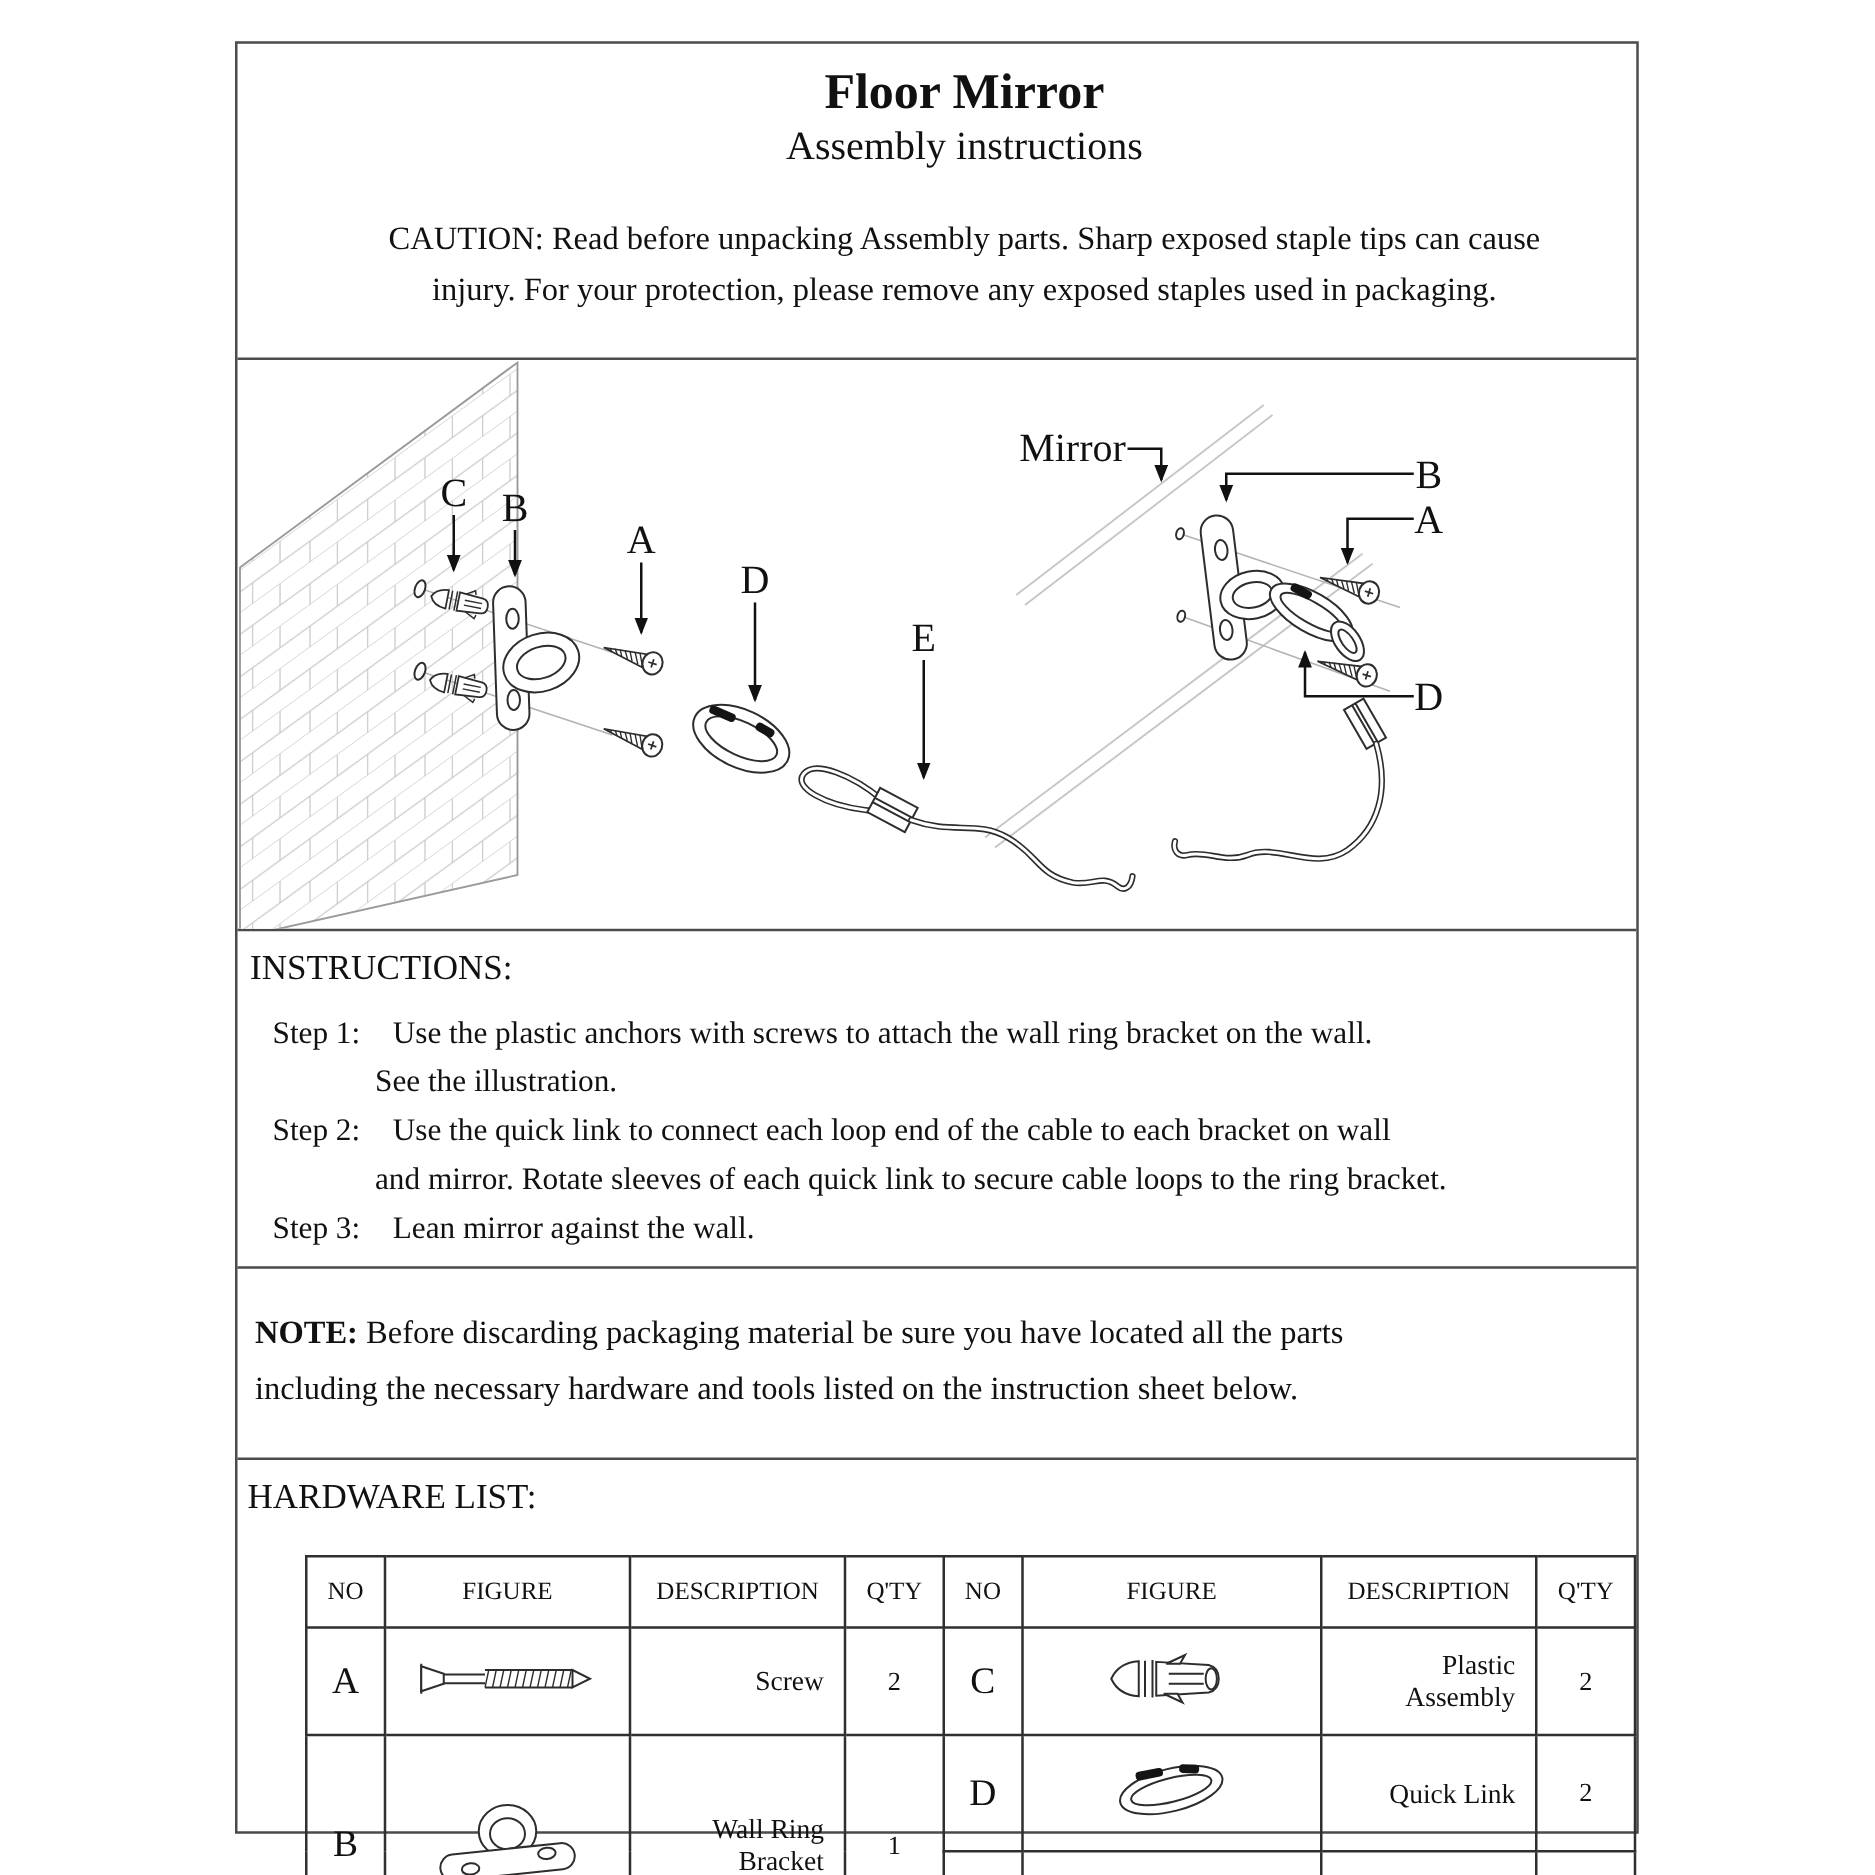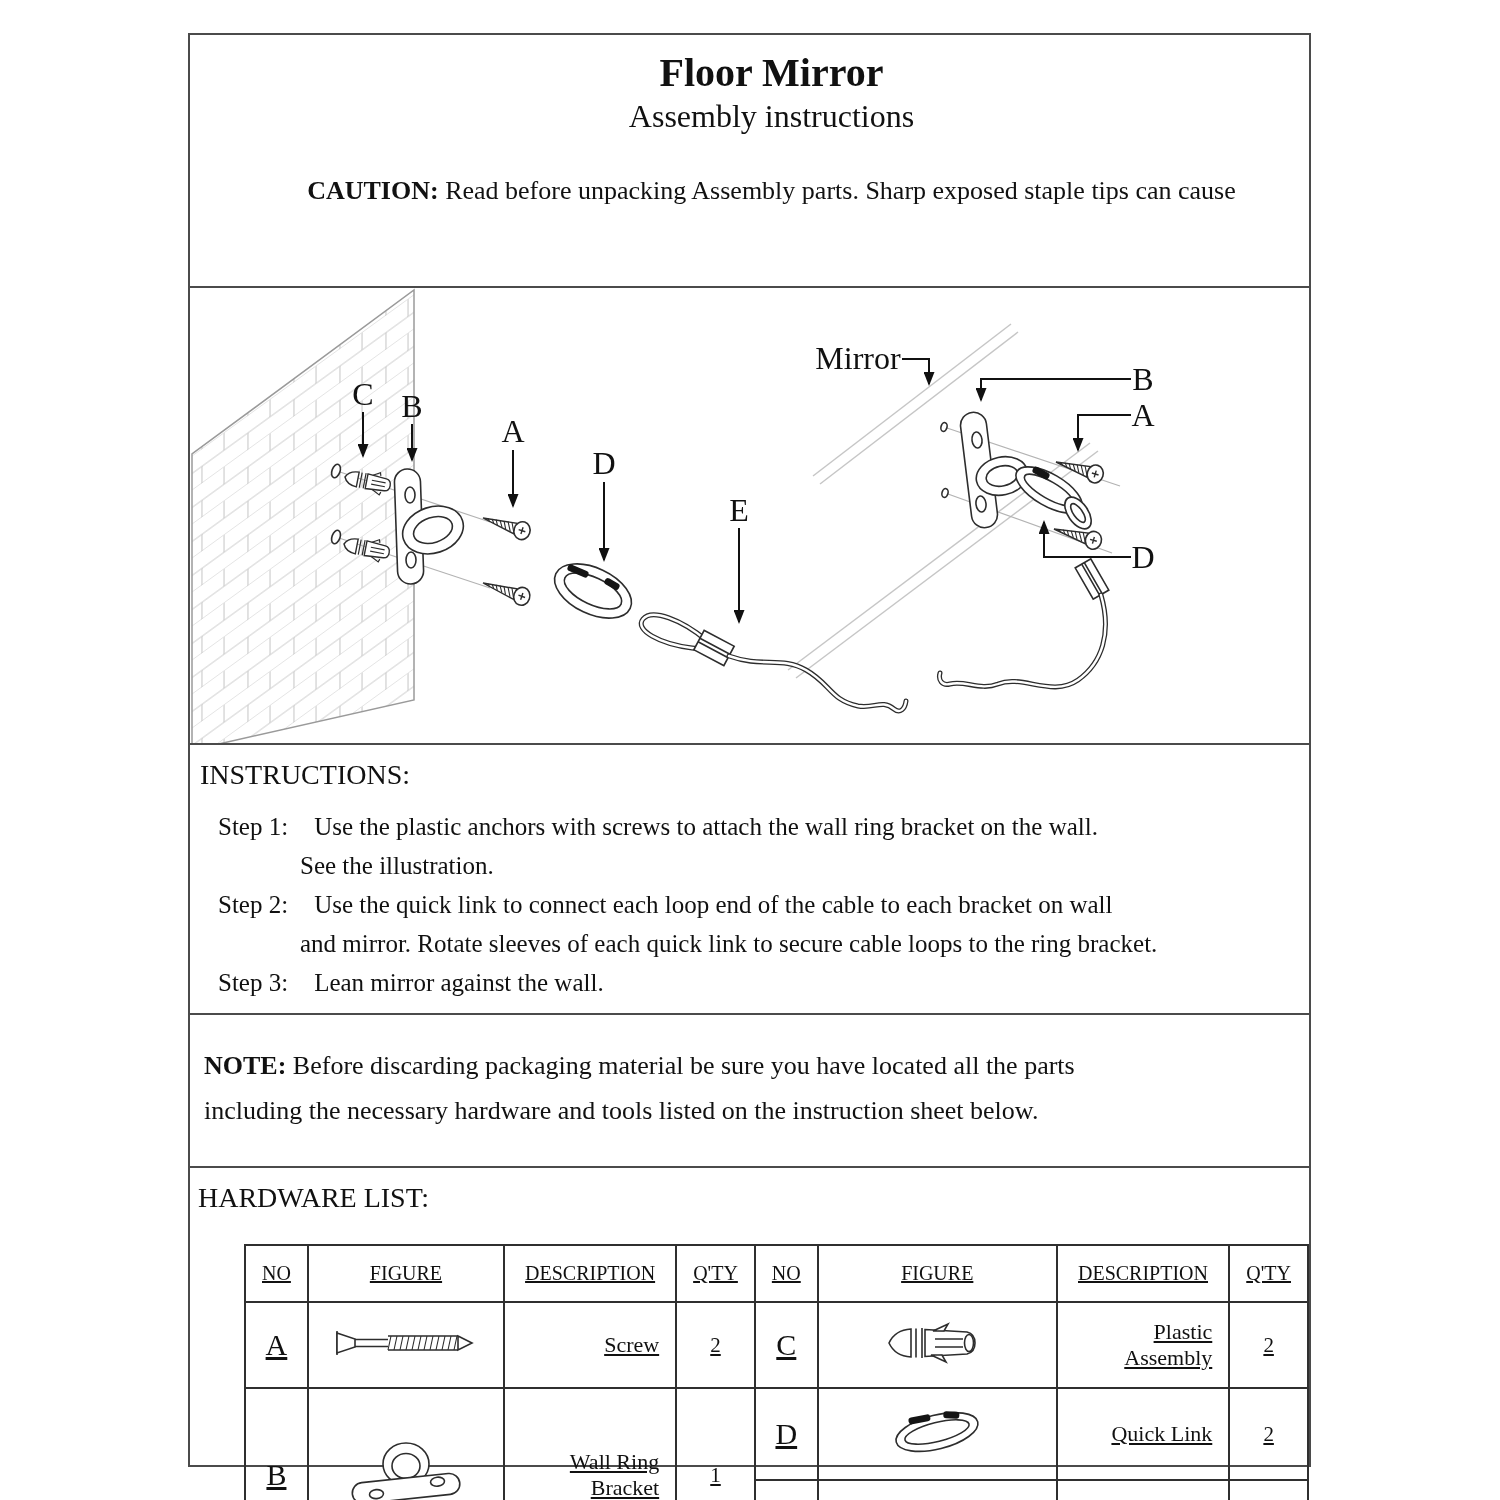--- a/index.html
+++ b/index.html
@@ -8,31 +8,31 @@
         font-family:"Liberation Serif",serif;color:#111;}
   .sec{width:100%;}
   .sec1{height:235px;text-align:center;padding-left:44px;}
   .sec2{height:457px;border-top:2px solid #4b4b4b;}
   .sec3{height:270px;border-top:2px solid #4b4b4b;padding:14px 8px 0 8px;}
   .sec4{height:153px;border-top:2px solid #4b4b4b;padding:28px 10px 0 14px;}
   .sec5{height:315px;border-top:2px solid #4b4b4b;padding:14px 0 0 8px;}
   .title{font-size:40px;font-weight:bold;margin:16px 0 0 0;line-height:1.1;}
   .subtitle{font-size:32px;font-weight:normal;margin:4px 0 0 0;line-height:1.1;}
   .caution{font-size:26px;margin-top:36px;line-height:41px;padding:0 40px;}
-  .caution b{font-weight:bold;}
+  .caution b{font-weight:normal;}
   .ins-head{font-size:28px;margin:0 0 0 2px;}
   .steps{margin-top:16px;padding-left:20px;font-size:25px;}
   .sline{line-height:39px;white-space:nowrap;}
   .slabel{margin-right:26px;}
   .cont{padding-left:82px;}
   .note-p{font-size:26px;line-height:45px;}
   .note-p b{font-weight:bold;}
   .hw-head{font-size:28px;margin:0;}
   table.hw{border-collapse:collapse;margin:30px 0 0 46px;table-layout:fixed;}
-  table.hw td,table.hw th{border:2px solid #2f2f2f;padding:16px;overflow:hidden;text-decoration:underline;}
+  table.hw td,table.hw th{border:2px solid #2f2f2f;padding:16px;overflow:hidden;}
   th.hdr{font-size:20px;font-weight:normal;text-align:center;height:53px;}
   td.no{font-size:30px;text-align:center;}
   td.fig{text-align:center;vertical-align:middle;}
   td.desc{font-size:22px;text-align:right;padding-left:13px;}
   td.qty{font-size:21px;text-align:center;}
   tr.r1 td{height:54px;}
   tr.r2 td{height:56px;}
   tr.r3 td{height:56px;}
   
   .part{fill:#fff;stroke:#2d2d2d;stroke-width:1.6;}
@@ -49,20 +49,21 @@
 <body>
 
 <div class="page">
 
   <div class="sec sec1">
     <div class="title">Floor Mirror</div>
     <div class="subtitle">Assembly instructions</div>
     <div class="caution">
       <b>CAUTION:</b>
       <span>Read before unpacking Assembly parts. Sharp exposed staple tips can cause</span><br>
+      <span>injury. For your protection, please remove any exposed staples used in packaging.</span>
     </div>
   </div>
 
   <div class="sec sec2">
     <svg width="1119" height="455" viewBox="0 0 1119 455">
       <defs>
         <marker id="arr" markerWidth="14" markerHeight="11" refX="12" refY="5.5" orient="auto" markerUnits="userSpaceOnUse">
           <path d="M0,0 L14,5.5 L0,11 Z" fill="#111"></path>
         </marker>
         <pattern id="brick" width="46" height="34" patternUnits="userSpaceOnUse" patternTransform="skewY(-36)">

